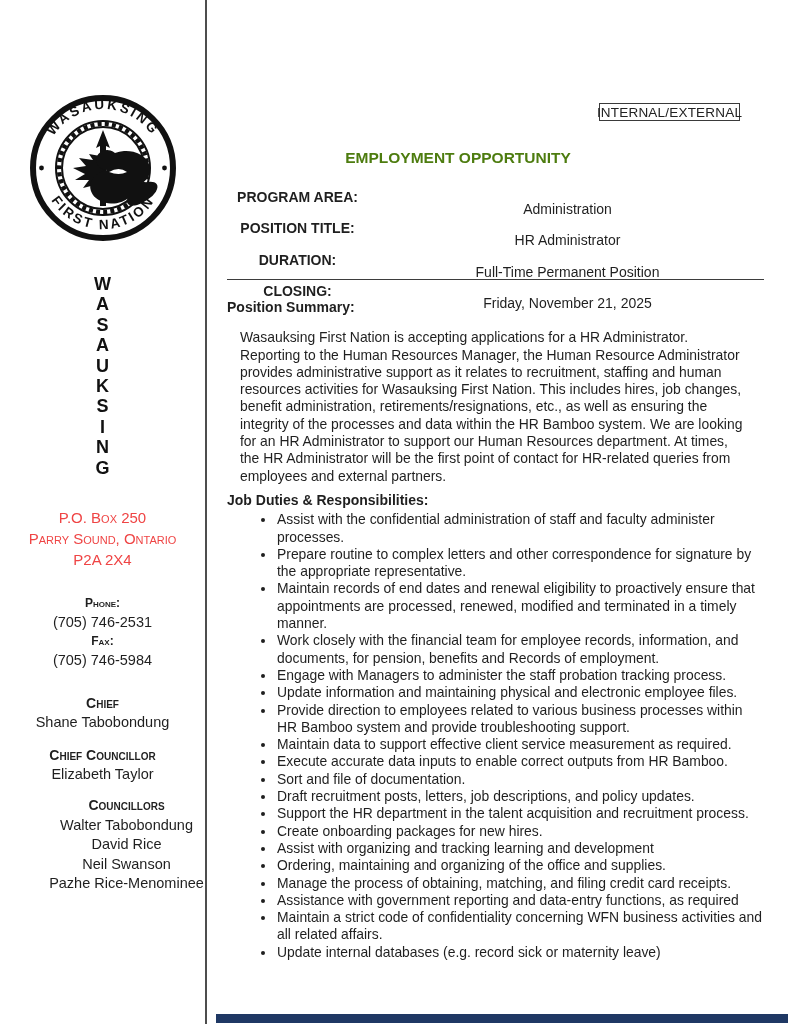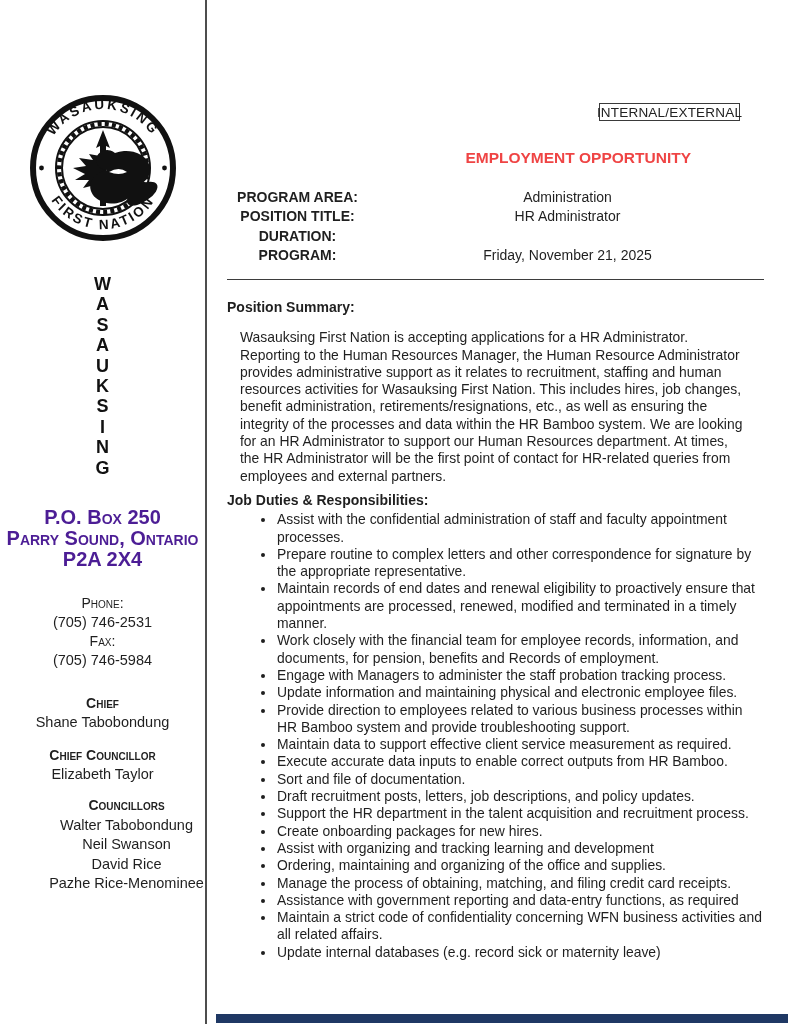--- a/index.html
+++ b/index.html
@@ -8,40 +8,40 @@
     font-family:"Liberation Sans",sans-serif;color:#1f1f1f;overflow:hidden;
   }
   
   .v-divider{position:absolute;left:205px;top:0;width:2px;height:1024px;background:#4d4d4d;}
 
   
   .sidebar{position:absolute;left:0;top:0;width:205px;height:1024px;text-align:center;}
   .logo-wrap{position:absolute;top:94px;left:29px;width:148px;height:148px;}
   .vertical-name{position:absolute;top:274px;left:0;width:100%;font-weight:bold;
     font-size:18px;line-height:20.4px;color:#111;}
-  .address-block{position:absolute;top:507px;left:0;width:100%;font-weight:bold;
-    font-variant:small-caps;font-size:20px;line-height:21px;color:#4c1d95;}
+  .address-block{position:absolute;top:507px;left:0;width:100%;font-weight:normal;
+    font-variant:small-caps;font-size:15px;line-height:21px;color:#ef4444;}
   .contact-block{position:absolute;top:594px;left:0;width:100%;font-size:14.5px;line-height:19px;}
-  .contact-block .lbl{font-weight:normal;font-variant:small-caps;font-size:14px;}
+  .contact-block .lbl{font-weight:bold;font-variant:small-caps;font-size:12px;}
   .chief-block{position:absolute;top:694px;left:0;width:100%;font-size:14.5px;line-height:19px;}
   .cc-block{position:absolute;top:746px;left:0;width:100%;font-size:14.5px;line-height:19px;}
   .coun-block{position:absolute;top:796px;left:0;width:100%;font-size:14.5px;line-height:19.5px;padding-left:24px;}
   .grp-lbl{font-weight:bold;font-variant:small-caps;font-size:14px;}
 
   
   .main{position:absolute;left:225px;top:0;width:545px;height:1024px;}
   .badge{position:absolute;left:374px;top:103px;width:141px;height:18px;border:1.5px solid #3a3a3a;
     box-sizing:border-box;display:flex;align-items:center;justify-content:center;
     font-size:13.5px;color:#222;letter-spacing:.2px;}
-  .doc-title{position:absolute;left:0;top:149px;width:466px;text-align:right;
-    font-weight:bold;font-size:15.5px;color:#ef4444;}
+  .doc-title{position:absolute;left:0;top:149px;width:466px;text-align:center;
+    font-weight:bold;font-size:15.5px;color:#4d7c0f;}
   .info-table{position:absolute;left:2px;top:188px;width:540px;font-size:14px;line-height:19.3px;text-align:center;}
   .info-row{display:flex;}
   .info-label{width:141px;font-weight:bold;flex:none;}
-  .info-value{flex:1;}
+  .info-value{flex:1;margin-top:12px;}
   .rule{position:absolute;left:2px;top:279px;width:537px;height:0;border-top:1.8px solid #3d3d3d;}
   .summary{position:absolute;left:2px;top:287px;width:537px;font-size:13.9px;line-height:17.3px;}
   .sec-heading{font-weight:bold;font-size:14px;margin:12px 0 0 0;}
   .summary p{margin:13px;}
   .duties{position:absolute;left:2px;top:480px;width:539px;font-size:13.9px;line-height:17.3px;}
   .duties ul{margin:2px 0 0 0;padding-left:49px;}
   .duties li{margin:0;padding-left:1px;}
   
   .footer-bar{position:absolute;left:216px;top:1014px;width:572px;height:9px;background:#1f3864;}
 </style>
@@ -112,22 +112,22 @@
 
   <div class="cc-block">
     <div class="grp-lbl">Chief Councillor</div>
     <div>Elizabeth Taylor</div>
   </div>
 
   <div class="coun-block">
     <div class="grp-lbl">Councillors</div>
     <div>
         <div>Walter Tabobondung</div>
+        <div>David Rice</div>
         <div>Neil Swanson</div>
-        <div>David Rice</div>
         <div>Pazhe Rice-Menominee</div>
       </div>
   </div>
 </div>
 
 <div class="main">
 
   <div class="badge">INTERNAL/EXTERNAL</div>
 
   <div class="doc-title">EMPLOYMENT OPPORTUNITY</div>
@@ -136,38 +136,39 @@
     <div class="info-row">
       <div class="info-label">PROGRAM AREA:</div>
       <div class="info-value">Administration</div>
     </div>
     <div class="info-row">
       <div class="info-label">POSITION TITLE:</div>
       <div class="info-value">HR Administrator</div>
     </div>
     <div class="info-row">
       <div class="info-label">DURATION:</div>
+      <div class="info-value">Full-Time Permanent Position</div>
     </div>
     <div class="info-row">
-      <div class="info-label">PROGRAM:</div>
+      <div class="info-label">CLOSING:</div>
       <div class="info-value">Friday, November 21, 2025</div>
     </div>
   </div>
 
   <div class="rule"></div>
 
   <div class="summary">
     <div class="sec-heading">Position Summary:</div>
     <p>Wasauksing First Nation is accepting applications for a HR Administrator.  Reporting to the Human Resources Manager, the Human Resource Administrator provides administrative support as it relates to recruitment, staffing and human resources activities for Wasauksing First Nation. This includes hires, job changes, benefit administration, retirements/resignations, etc., as well as ensuring the integrity of the processes and data within the HR Bamboo system. We are looking for an HR Administrator to support our Human Resources department. At times, the HR Administrator will be the first point of contact for HR-related queries from employees and external partners.</p>
   </div>
 
   <div class="duties">
     <div class="sec-heading">Job Duties &amp; Responsibilities:</div>
     <ul>
-        <li>Assist with the confidential administration of staff and faculty appointment processes.</li>
+        <li>Assist with the confidential administration of staff and faculty administer processes.</li>
         <li>Prepare routine to complex letters and other correspondence for signature by the appropriate representative.</li>
         <li>Maintain records of end dates and renewal eligibility to proactively ensure that appointments are processed, renewed, modified and terminated in a timely manner.</li>
         <li>Work closely with the financial team for employee records, information, and documents, for pension, benefits and Records of employment.</li>
         <li>Engage with Managers to administer the staff probation tracking process.</li>
         <li>Update information and maintaining physical and electronic employee files.</li>
         <li>Provide direction to employees related to various business processes within HR Bamboo system and provide troubleshooting support.</li>
         <li>Maintain data to support effective client service measurement as required.</li>
         <li>Execute accurate data inputs to enable correct outputs from HR Bamboo.</li>
         <li>Sort and file of documentation.</li>
         <li>Draft recruitment posts, letters, job descriptions, and policy updates.</li>

